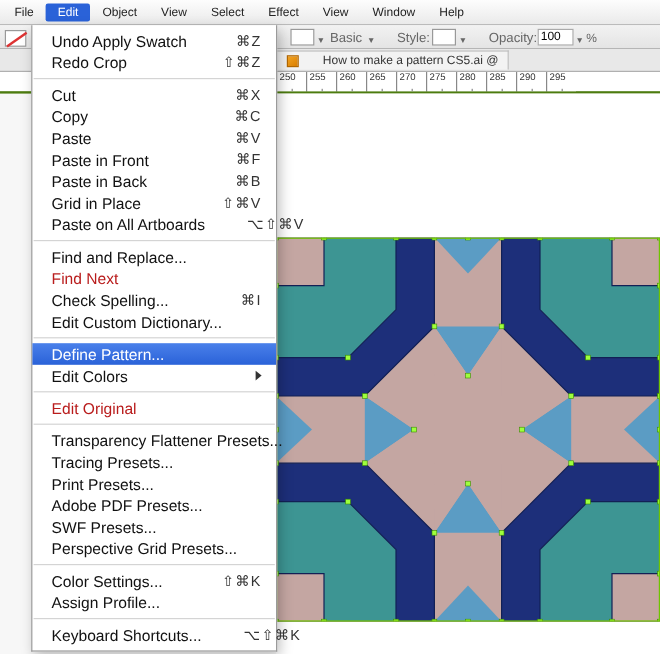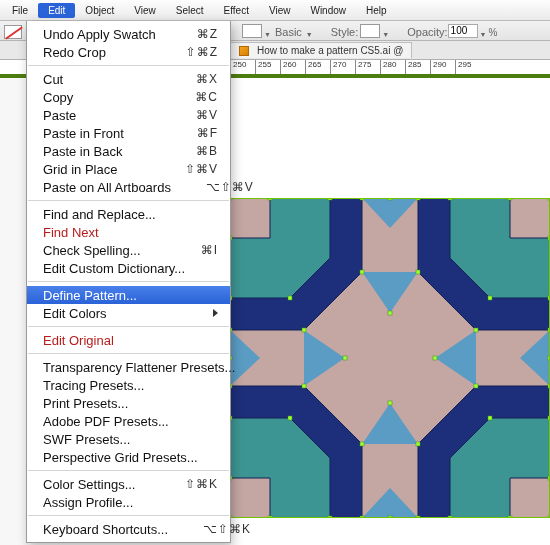--- a/index.html
+++ b/index.html
@@ -56,31 +56,31 @@
   .tabbar .spacer { width: 230px; }
   .tab {
     background:#f3f3f3;
     border:1px solid #bfbfbf;
     border-bottom:none;
     font-size:10px;
     padding:2px 8px;
     color:#333;
     display:flex;
     align-items:center;
-    gap:8px;
+    gap:20px;
   }
   .tab .tab-icon {
     width:10px;height:10px;
     background:linear-gradient(135deg,#f6a623,#d97e00);
     border:1px solid #b46800;
   }
   .ruler-h {
     height: 18px;
     background:#fff;
-    border-bottom:4px solid #4d7c0f;
+    border-bottom:2px solid #4d7c0f;
     position:relative;
     display:flex;
     overflow:hidden;
   }
   .ruler-h .rspacer { width:230px; flex:none; }
   .ruler-h .ticks {
     position:relative; flex:1; display:flex;
   }
   .ruler-h .tick {
     flex:none; width:25px; border-left:1px solid #888; height:18px;

